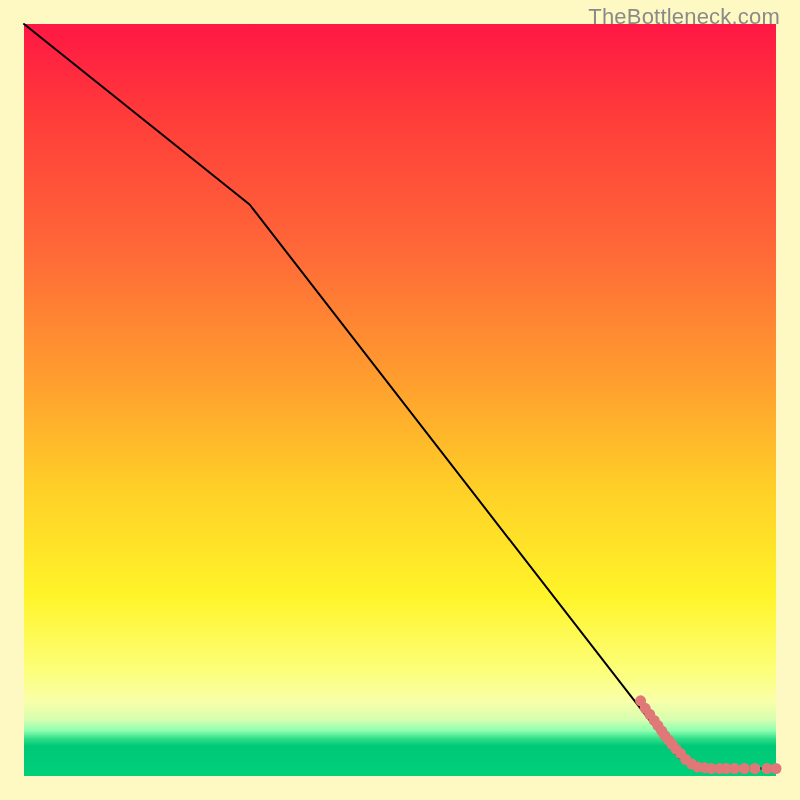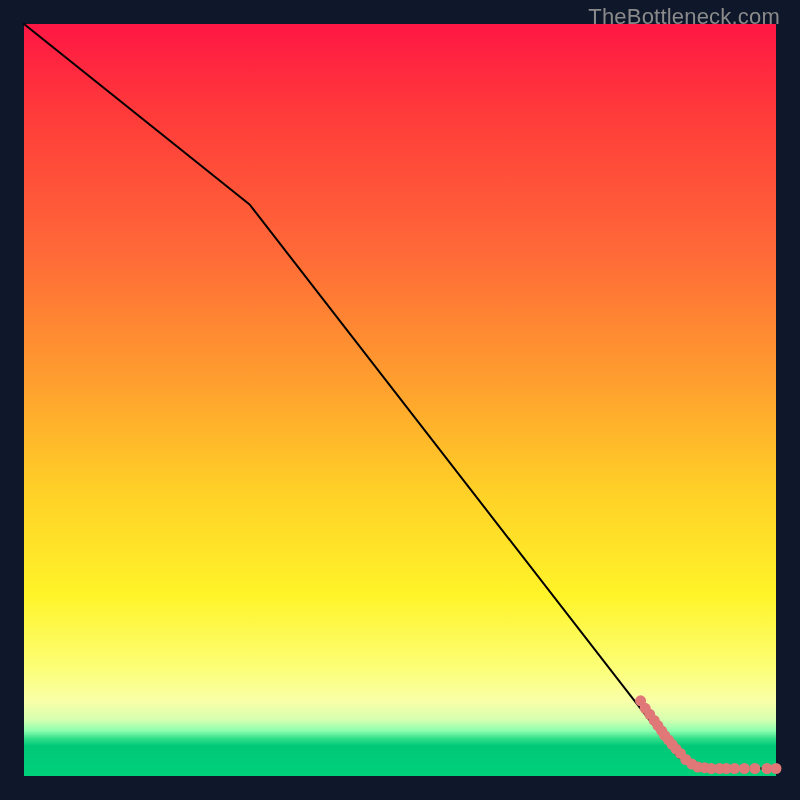--- a/index.html
+++ b/index.html
@@ -10,21 +10,21 @@
     background: #000;
     overflow: hidden;
     font-family: Arial, Helvetica, sans-serif;
   }
   .frame {
     position: absolute;
     top: 0;
     left: 0;
     width: 800px;
     height: 800px;
-    background: #0f172a;
+    background: #fef9c3;
   }
   .plot-area {
     position: absolute;
     top: 24px;
     left: 24px;
     width: 752px;
     height: 752px;
     
     background: linear-gradient(
       to bottom,

